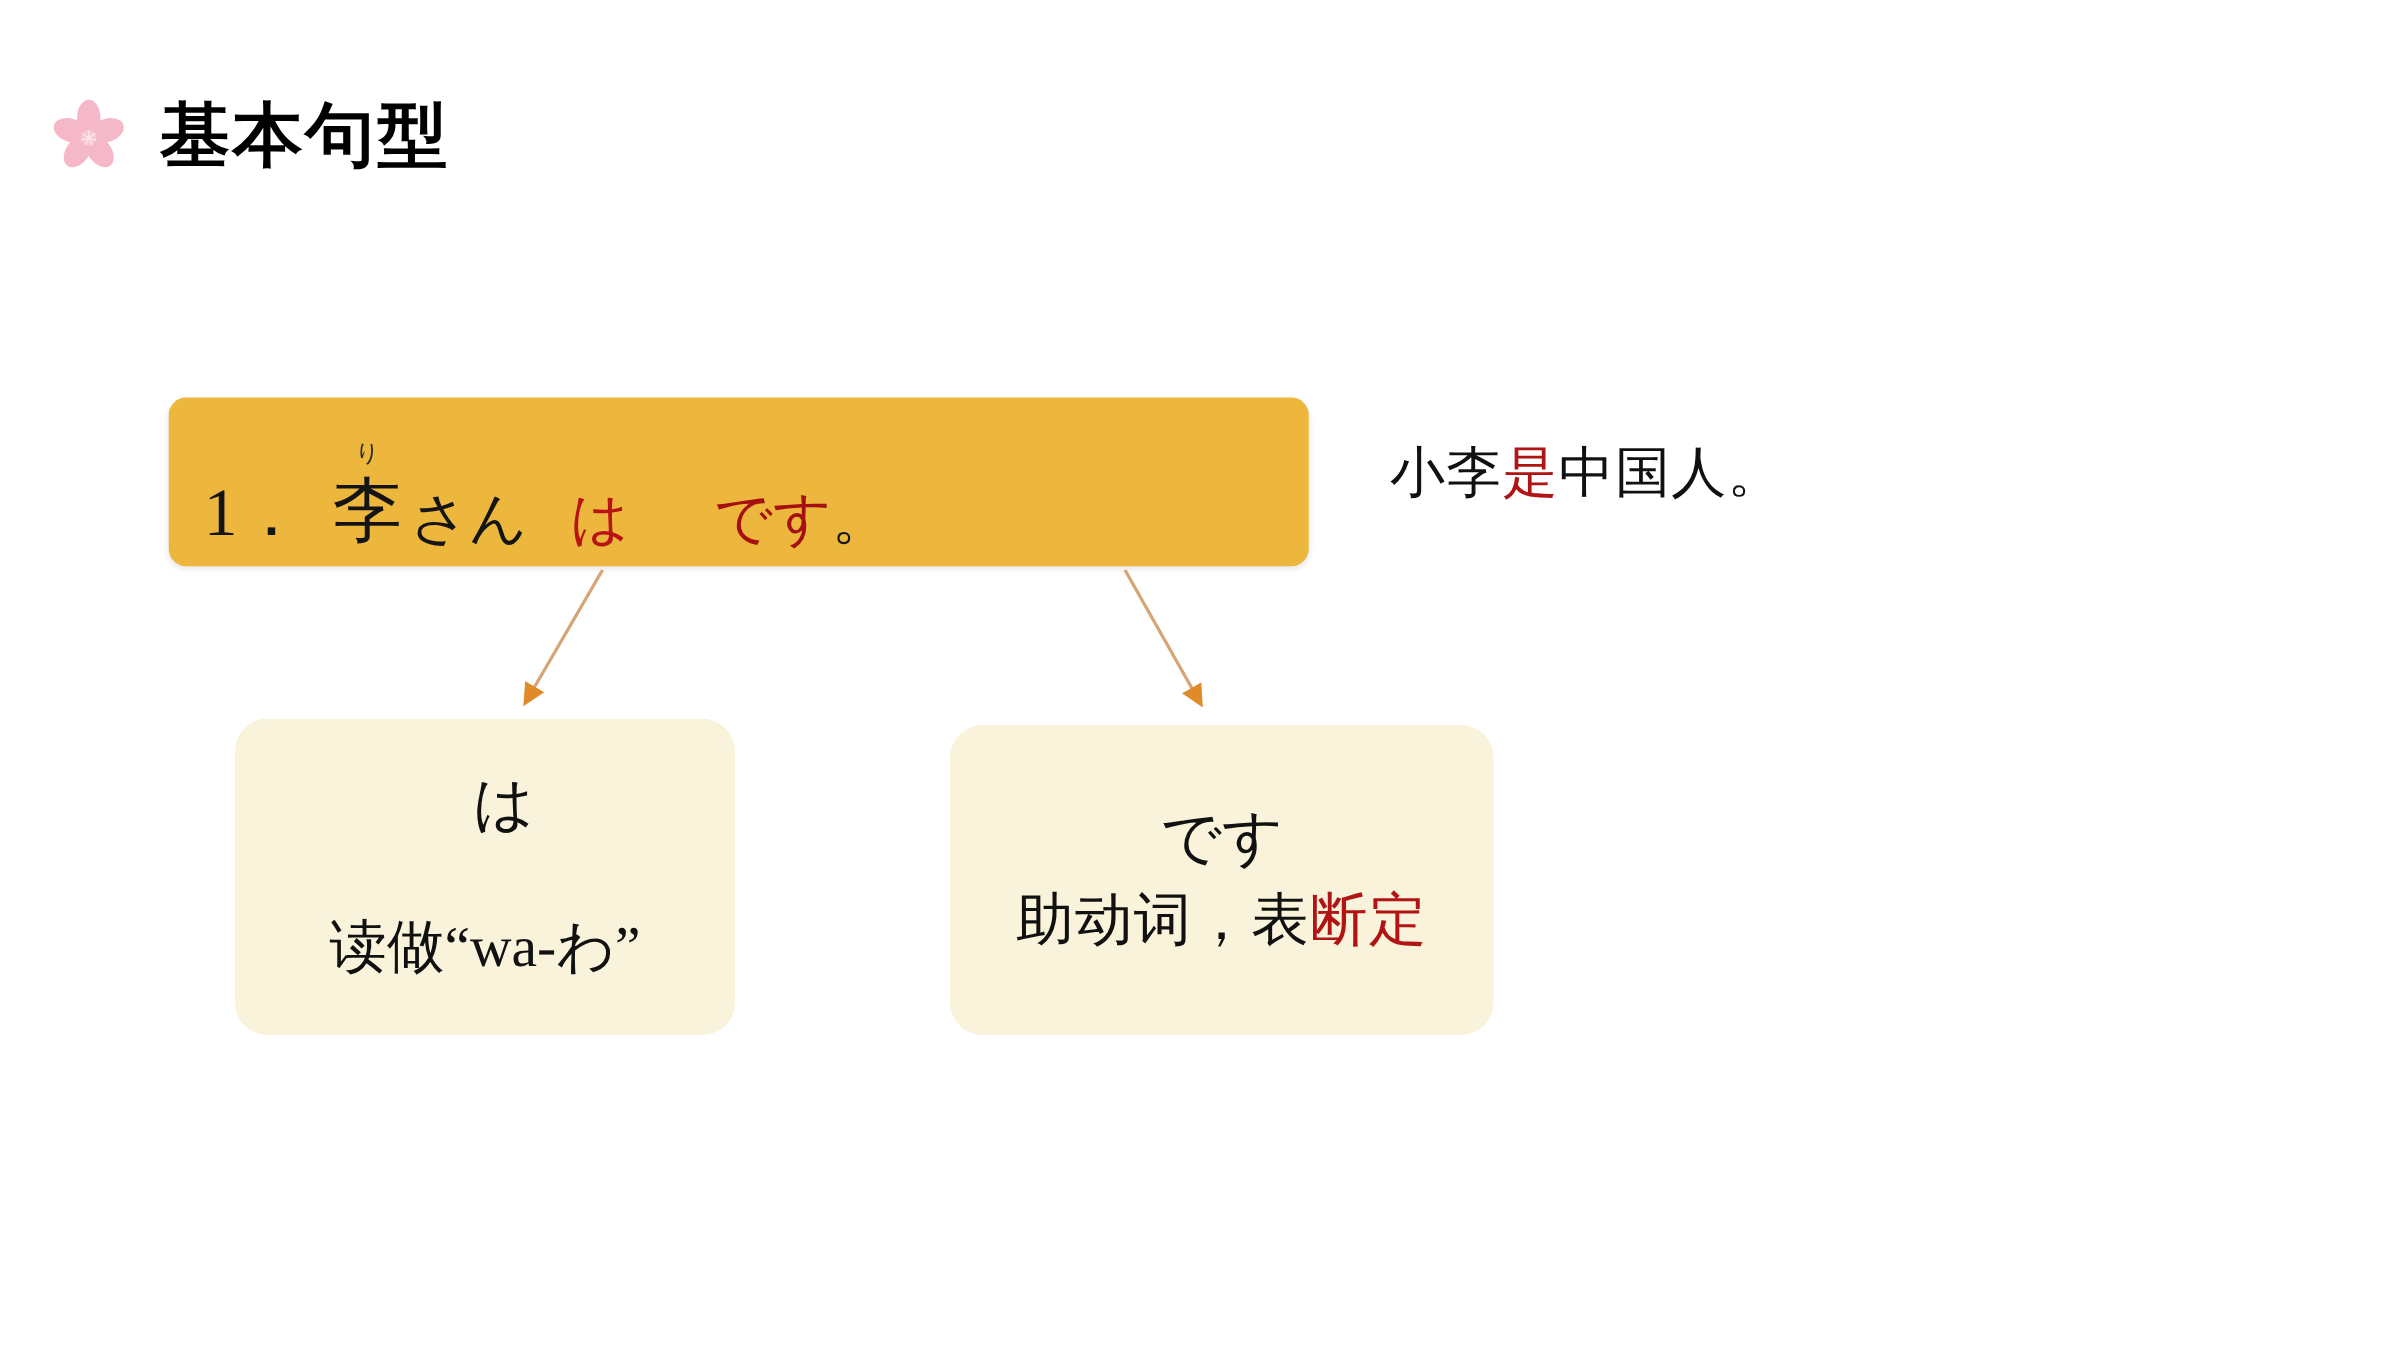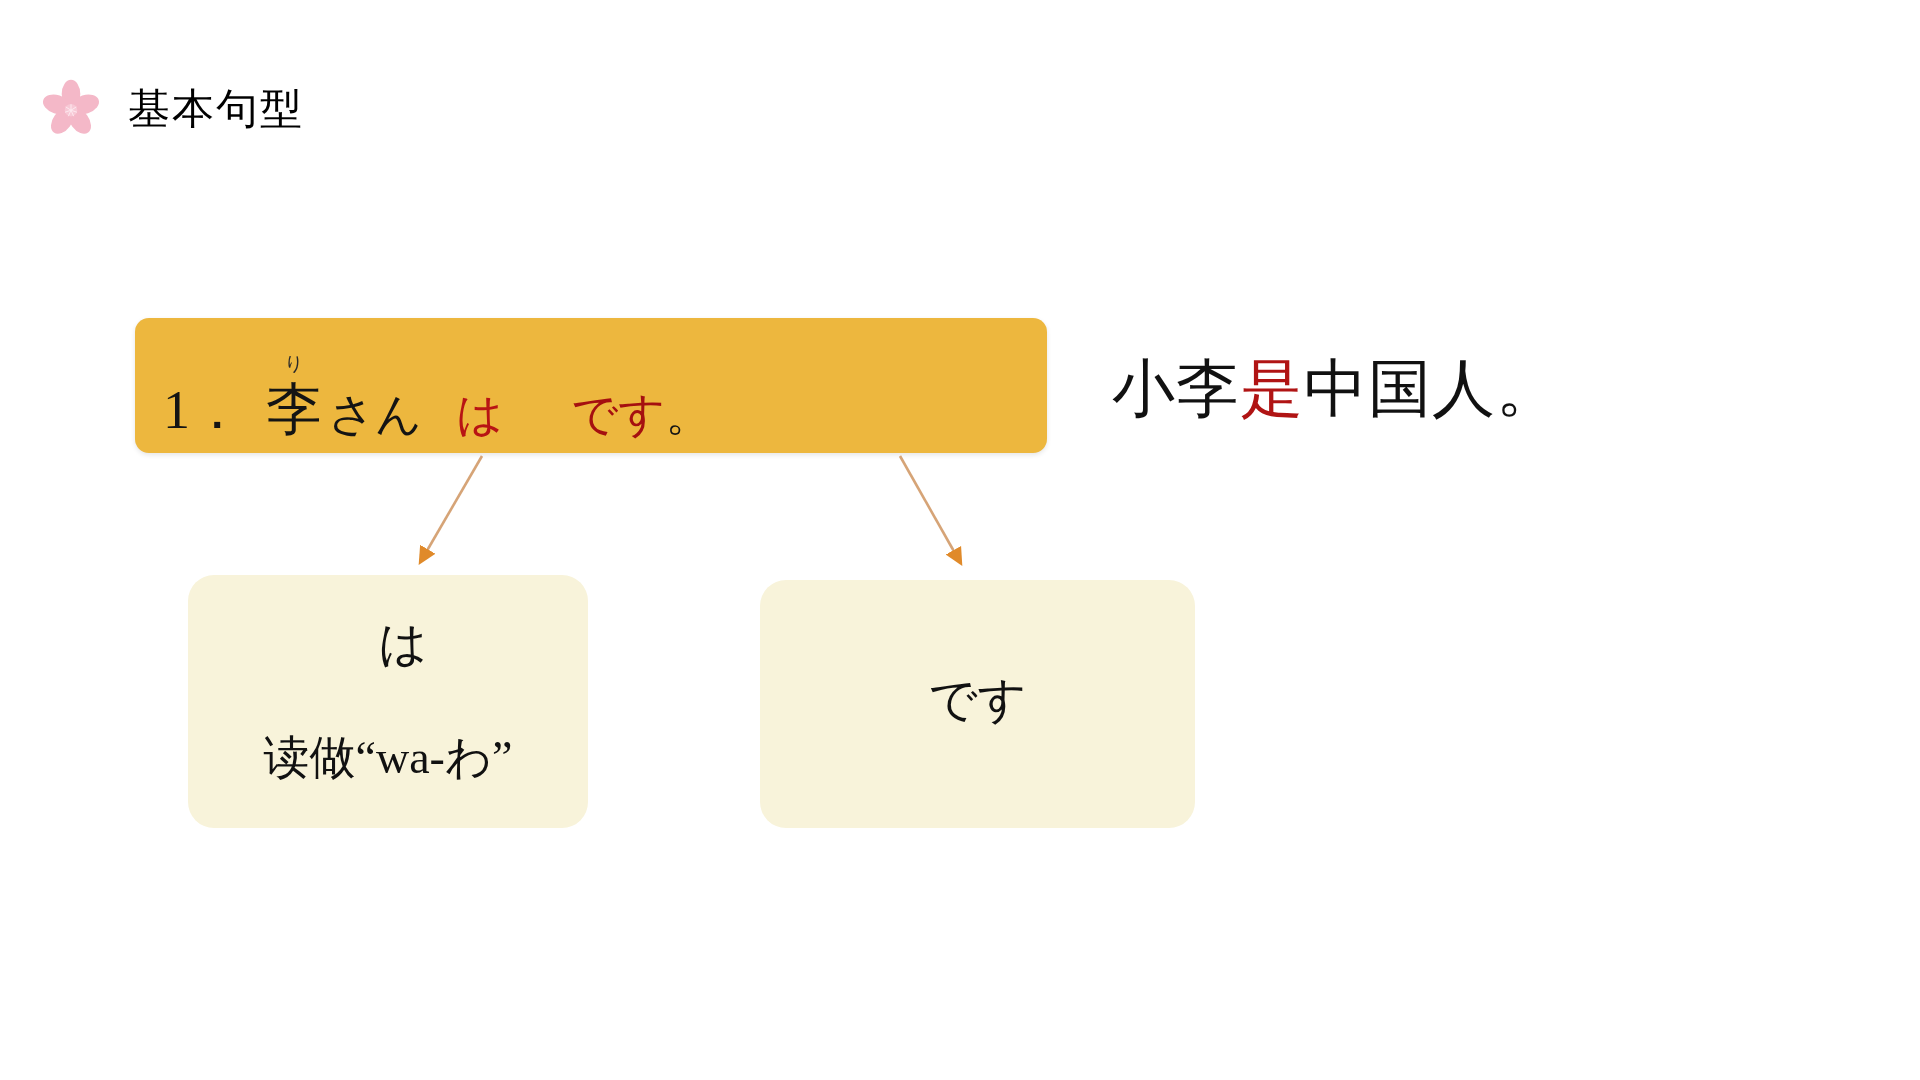--- a/index.html
+++ b/index.html
@@ -25,22 +25,22 @@
     gap: 26px;
   }
   .sakura {
     width: 62px;
     height: 62px;
     flex: 0 0 auto;
     display: block;
   }
   .title-text {
     font-family: "DejaVu Sans", "Liberation Sans", sans-serif;
-    font-weight: normal;
-    font-size: 42px;
+    font-weight: bold;
+    font-size: 56px;
     color: #000000;
     letter-spacing: 2px;
     line-height: 1;
     white-space: nowrap;
   }
 
   
   .banner {
     position: absolute;
     left: 135px;
@@ -100,21 +100,21 @@
   }
 
   .sp-sm { width: 16px; display: inline-block; }
   .sp-md { width: 34px; display: inline-block; }
 
   
   .translation {
     position: absolute;
     left: 1112px;
     top: 355px;
-    font-size: 63px;
+    font-size: 44px;
     line-height: 1.1;
     color: #111111;
     white-space: nowrap;
     letter-spacing: 1px;
   }
   .translation .red { color: #b01414; }
 
   
   .arrow-layer {
     position: absolute;
@@ -230,13 +230,16 @@
   <line x1="900" y1="456" x2="960" y2="562" stroke="#d6a477" stroke-width="2.6" marker-end="url(#ah)"></line>
 </svg>
 
 <div class="expl expl-left">
   <div class="head">は</div>
   <div class="line line-2">读做“wa-わ”</div>
 </div>
 
 <div class="expl expl-right">
   <div class="head">です</div>
+  <div class="line">
+    <span>助动词，表</span><span class="red">断定</span>
+  </div>
 </div>
 
 </body></html>

